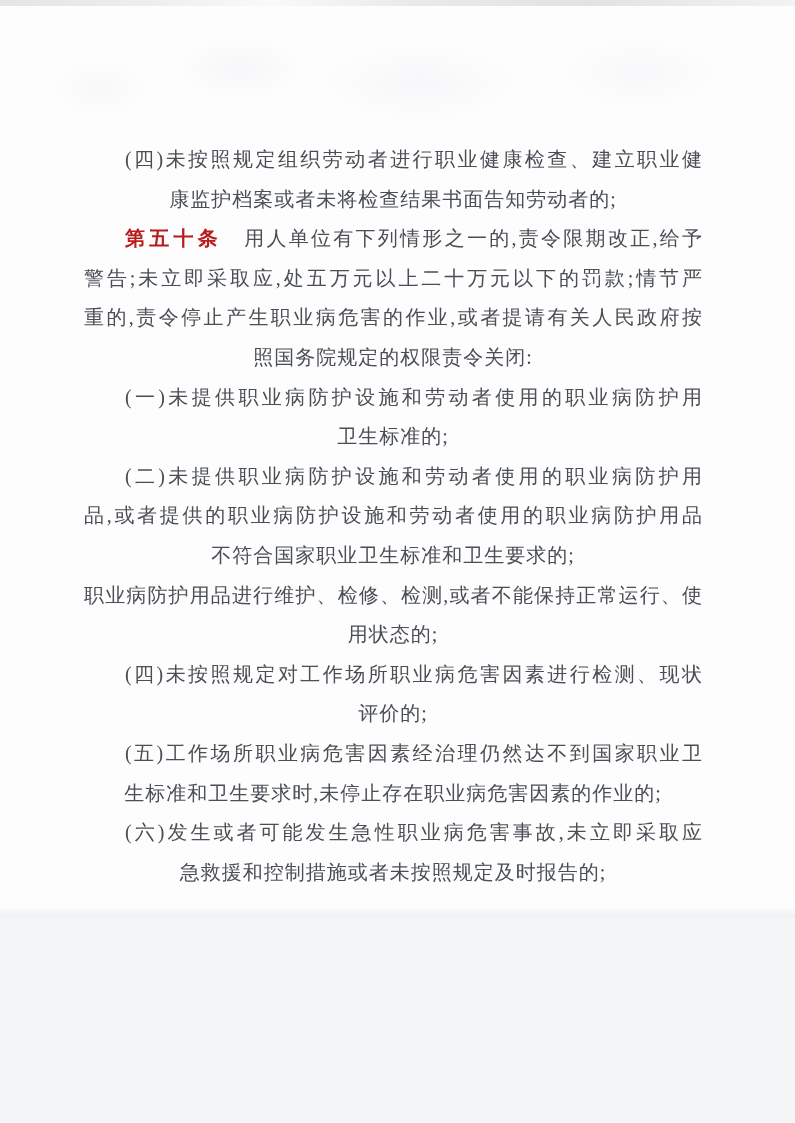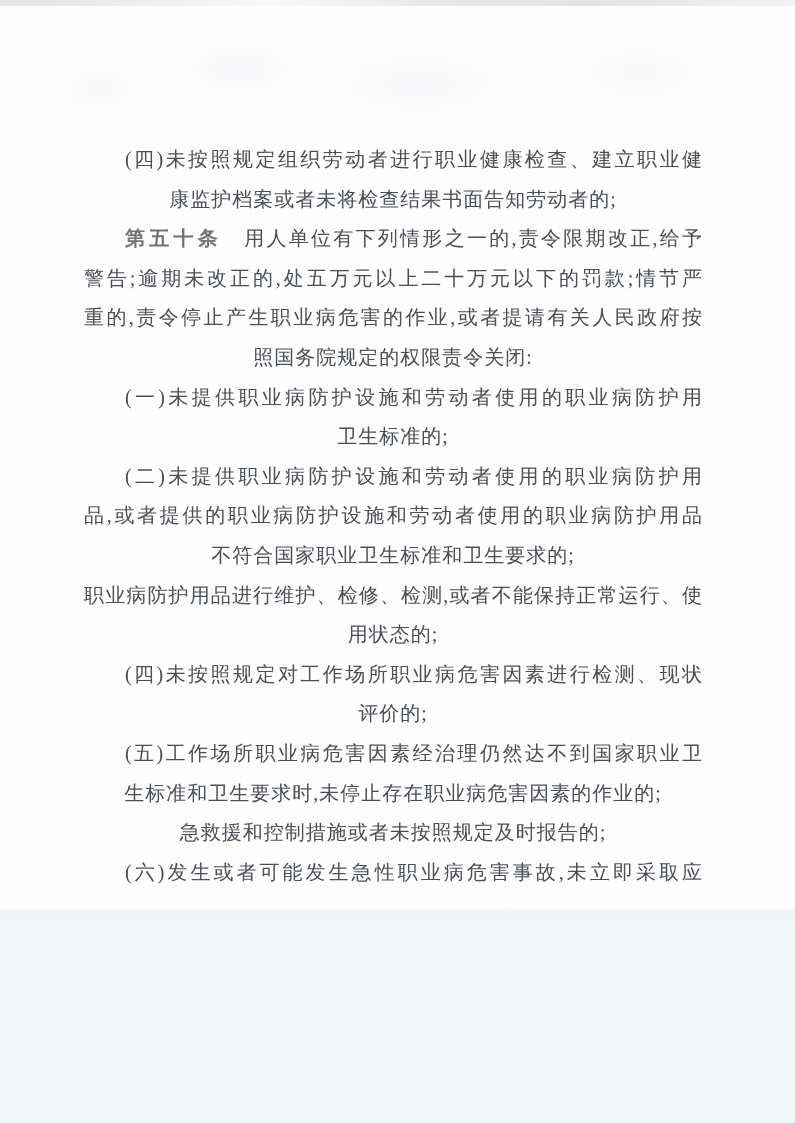--- a/index.html
+++ b/index.html
@@ -79,21 +79,21 @@
     text-align: justify;
     text-align-last: justify;
     text-justify: inter-character;
   }
   .line.first {
     text-indent: 41px;
   }
   .article-no {
     font-family: "Liberation Sans", "DejaVu Sans", sans-serif;
     font-weight: 700;
-    color: #737373;
+    color: #b91c1c;
     letter-spacing: 2px;
     margin-right: 22px;
   }
   
   .pagenum {
     position: absolute;
     left: 597px;
     top: 1011px;
     width: 86px;
     height: 24px;
@@ -121,21 +121,21 @@
   <main class="textblock">
 
     <section class="para">
       <div class="line first fill">(四)未按照规定组织劳动者进行职业健康检查、建立职业健</div>
       <div class="line">康监护档案或者未将检查结果书面告知劳动者的;</div>
     </section>
 
 
     <section class="para">
       <div class="line first fill"><span class="article-no">第五十条</span><span>用人单位有下列情形之一的,责令限期改正,给予</span></div>
-      <div class="line fill">警告;逾期未改正的,处五万元以上二十万元以下的罚款;情节严</div>
+      <div class="line fill">警告;未立即采取应,处五万元以上二十万元以下的罚款;情节严</div>
       <div class="line fill">重的,责令停止产生职业病危害的作业,或者提请有关人民政府按</div>
       <div class="line">照国务院规定的权限责令关闭:</div>
     </section>
 
     <section class="para">
       <div class="line first fill">(一)未提供职业病防护设施和劳动者使用的职业病防护用</div>
       <div class="line">卫生标准的;</div>
     </section>
 
     <section class="para">
@@ -153,22 +153,22 @@
       <div class="line first fill">(四)未按照规定对工作场所职业病危害因素进行检测、现状</div>
       <div class="line">评价的;</div>
     </section>
 
     <section class="para">
       <div class="line first fill">(五)工作场所职业病危害因素经治理仍然达不到国家职业卫</div>
       <div class="line">生标准和卫生要求时,未停止存在职业病危害因素的作业的;</div>
     </section>
 
     <section class="para">
+      <div class="line first fill">(六)发生或者可能发生急性职业病危害事故,未立即采取应</div>
       <div class="line">急救援和控制措施或者未按照规定及时报告的;</div>
-      <div class="line first fill">(六)发生或者可能发生急性职业病危害事故,未立即采取应</div>
     </section>
 
   </main>
 
   <footer class="pagenum">
     <span class="dash">—</span>
     <span class="num">17</span>
     <span class="dash">—</span>
   </footer>
 

